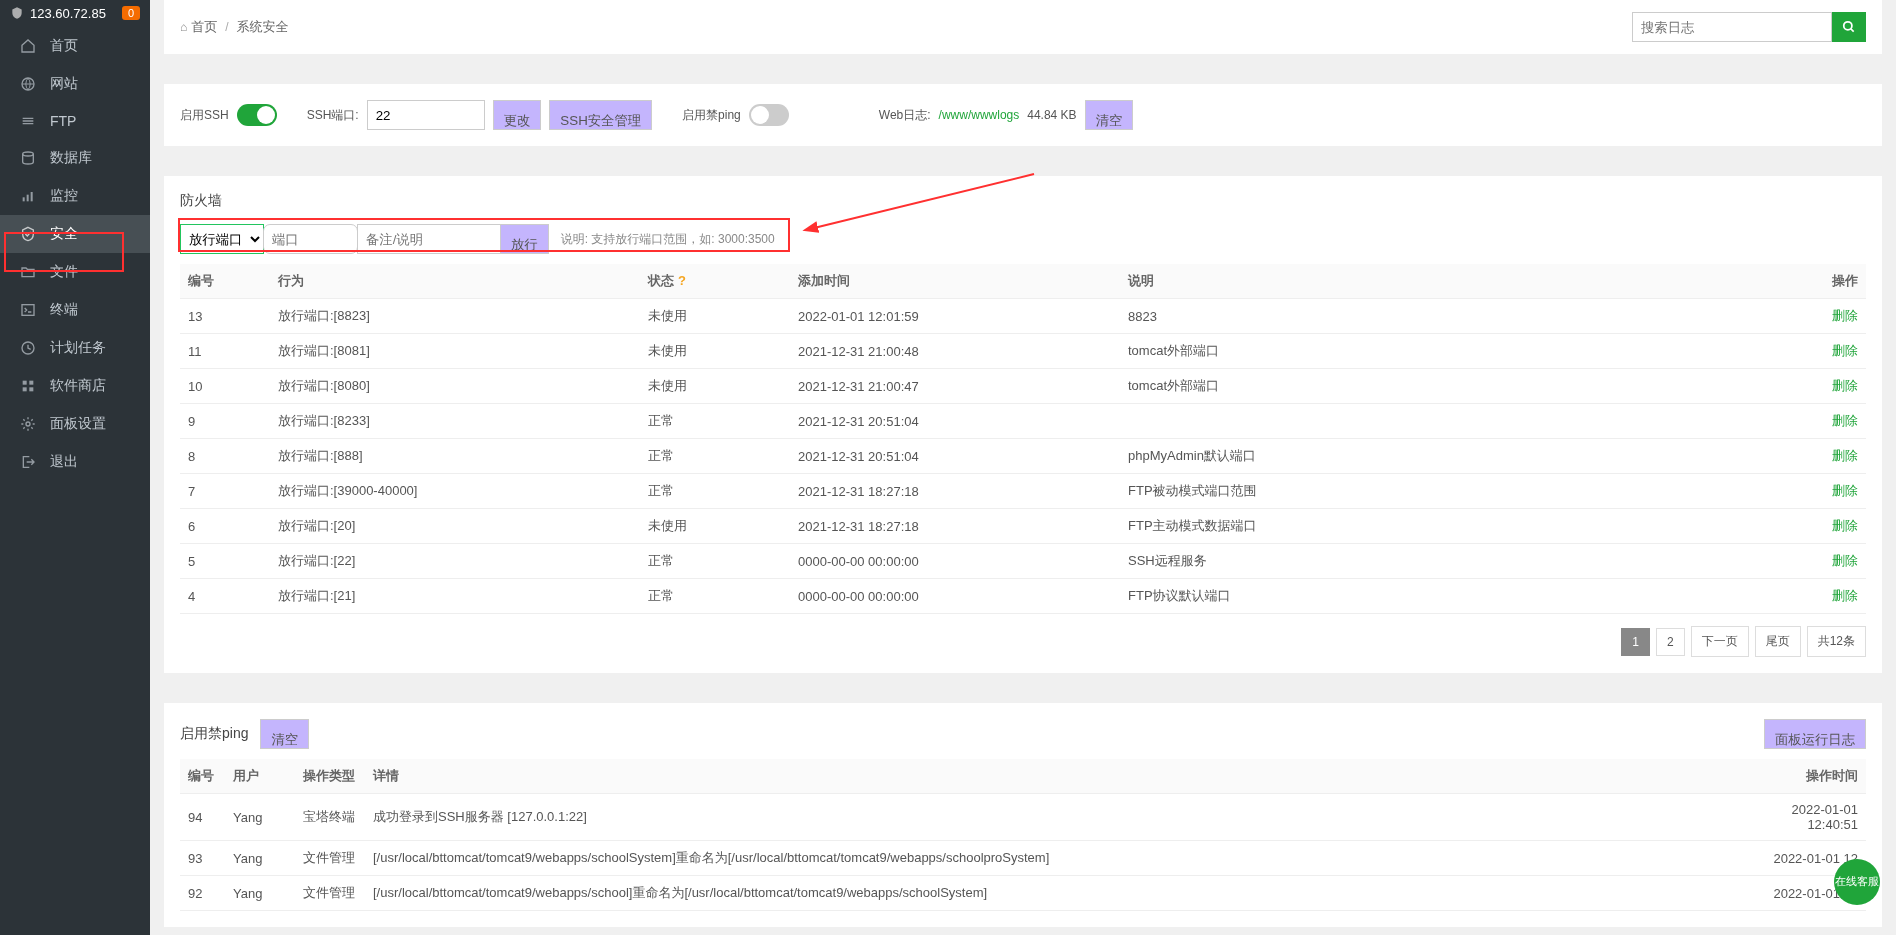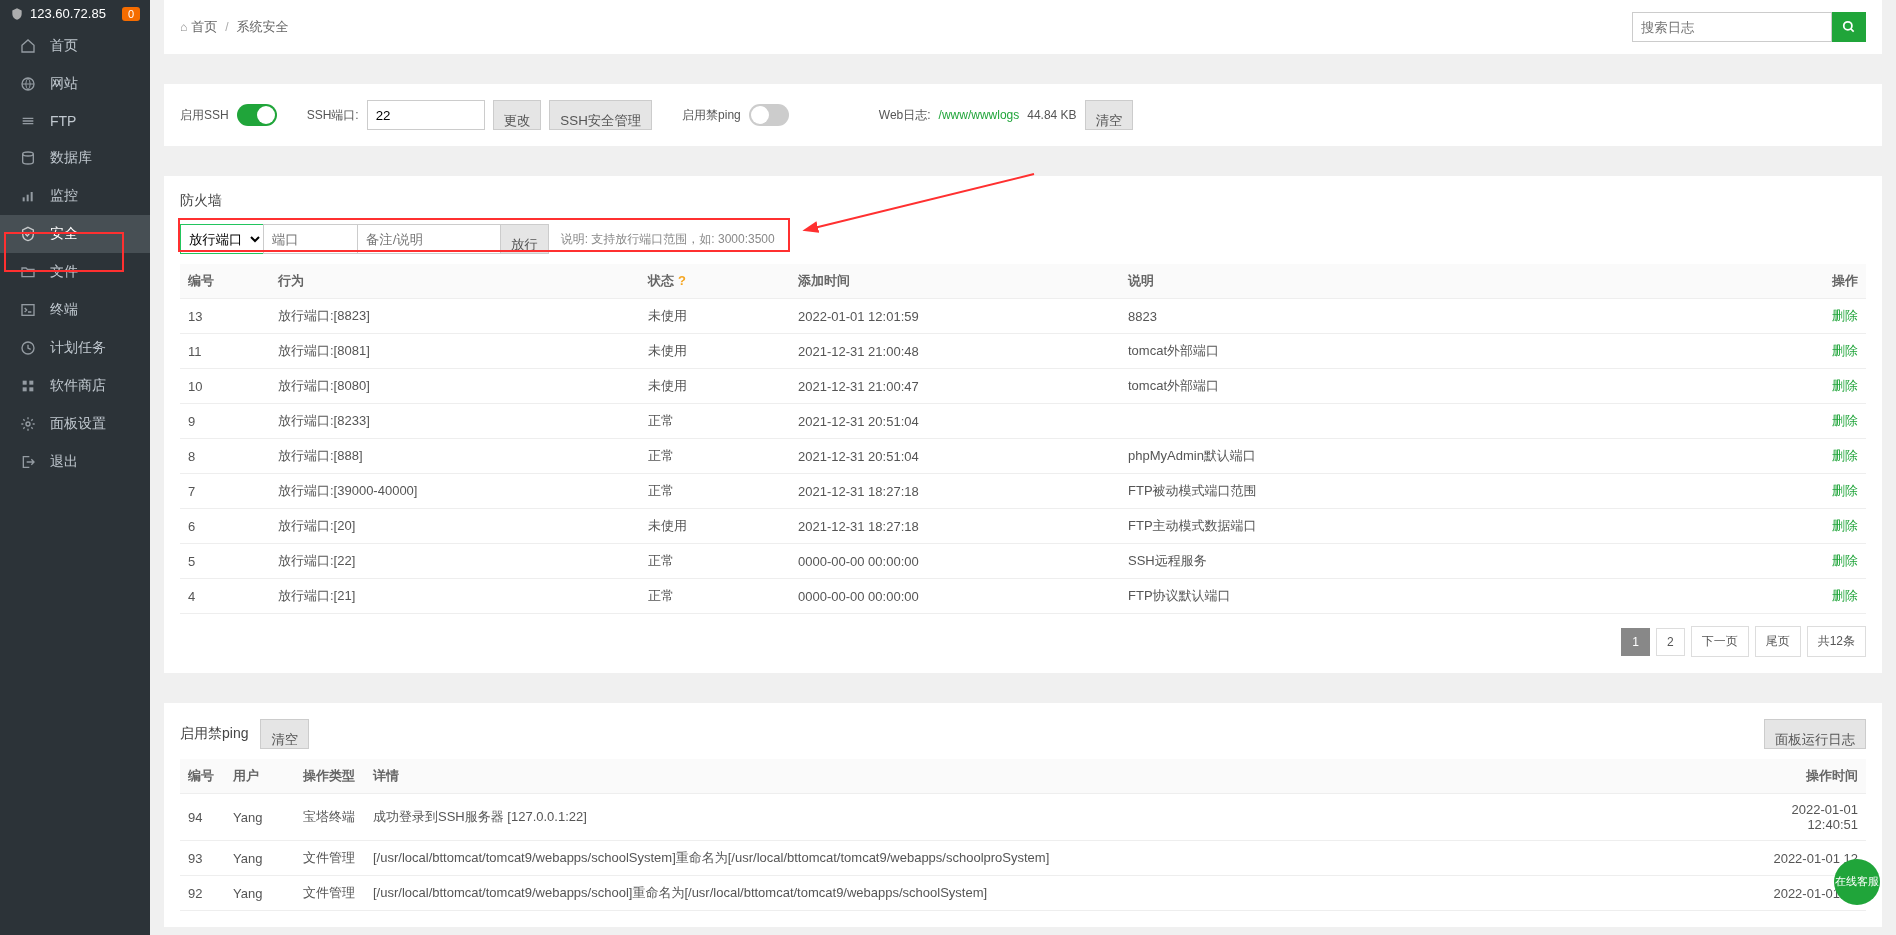--- a/index.html
+++ b/index.html
@@ -1,19 +1,19 @@
 <!DOCTYPE html>
 <html><head>
 <meta charset="utf-8">
 <style>
 * { margin: 0; padding: 0; box-sizing: border-box; }
 body { font-family: "Microsoft YaHei", Arial, sans-serif; font-size: 12px; background: #f0f0f0; color: #555; }
 .layout { display: flex; min-height: 100vh; }
 .sidebar { width: 150px; background: #2c3338; flex-shrink: 0; position: relative; }
-.sidebar-top { display: flex; align-items: flex-end; padding: 6px 10px; color: #fff; font-size: 13px; }
+.sidebar-top { display: flex; align-items: flex-start; padding: 6px 10px; color: #fff; font-size: 13px; }
 .shield-icon { width: 14px; height: 14px; margin-right: 6px; opacity: 0.8; }
 .badge-count { background: #f56c00; color: #fff; padding: 1px 6px; border-radius: 3px; font-size: 11px; margin-left: auto; }
 .sidebar-item { display: flex; align-items: center; padding: 10px 20px; color: #c0c8cf; cursor: pointer; font-size: 14px; }
 .sidebar-item.active { background: #474f54; color: #fff; }
 .sidebar-item .nav-icon { width: 16px; height: 16px; margin-right: 14px; opacity: 0.7; display: inline-flex; align-items: center; justify-content: center; font-size: 14px; }
 .red-box { position: absolute; border: 2px solid #ff3030; pointer-events: none; }
 .main { flex: 1; padding: 0 14px 20px 14px; background: #f0f0f0; }
 .breadcrumb-bar { display: flex; align-items: center; padding: 12px 16px; background: #fff; margin-top: 0; }
 .breadcrumb-bar .bc-item { color: #666; font-size: 13px; }
 .breadcrumb-bar .sep { margin: 0 8px; color: #aaa; }
@@ -23,21 +23,21 @@
 .panel { background: #fff; margin-top: 30px; padding: 16px; }
 .toolbar { display: flex; align-items: center; gap: 30px; }
 .toolbar .group { display: flex; align-items: center; gap: 8px; }
 .toggle { width: 40px; height: 22px; border-radius: 11px; position: relative; cursor: pointer; }
 .toggle.on { background: #20a53a; }
 .toggle.off { background: #ccc; }
 .toggle .knob { width: 18px; height: 18px; background: #fff; border-radius: 50%; position: absolute; top: 2px; }
 .toggle.on .knob { right: 2px; }
 .toggle.off .knob { left: 2px; }
 .input-text { height: 30px; border: 1px solid #ccc; padding: 0 8px; outline: none; }
-.btn { height: 30px; padding: 11px 10px; background: #e5e5e5; border: 1px solid #ccc; cursor: pointer; color: #555; }
+.btn { height: 30px; padding: 11px 10px; background: #c4b5fd; border: 1px solid #ccc; cursor: pointer; color: #555; }
 .green-link { color: #20a53a; }
 .section-title { font-size: 14px; color: #444; margin-bottom: 14px; }
 .filter-row { display: flex; align-items: center; }
 .select { height: 30px; border: 1px solid #22c55e; padding: 0 4px; background: #fff; outline: none; }
 .hint { color: #888; }
 table { width: 100%; border-collapse: collapse; margin-top: 10px; }
 th, td { text-align: left; padding: 8px 8px; border-bottom: 1px solid #eee; font-size: 13px; color: #555; }
 th { color: #666; font-weight: bold; background: #fafafa; }
 .delete-link { color: #20a53a; cursor: pointer; }
 .q-icon { color: #f5a623; font-weight: bold; margin-left: 4px; }
@@ -222,21 +222,21 @@
         </div>
       </div>
     </div>
 
     <div class="panel" style="position:relative;">
       <div class="section-title">防火墙</div>
       <div class="filter-row">
         <select class="select">
           <option>放行端口</option>
         </select>
-        <input class="input-text" style="width: 95px; margin-left: -1px;" placeholder="端口">
+        <input class="input-text" style="width: 95px; margin-left: -1px; border-radius: 7px;" placeholder="端口">
         <input class="input-text" style="width: 144px; margin-left: -1px;" placeholder="备注/说明">
         <button class="btn" style="margin-left:-1px;">放行</button>
         <span class="hint" style="margin-left:12px;">说明: 支持放行端口范围，如: 3000:3500</span>
       </div>
 
       <div class="red-box" style="left:14px; top:42px; width:612px; height:34px;"></div>
 
       <svg class="arrow-svg" style="left:630px; top:-10px; width:260px; height:80px;">
         <defs>
             <marker id="ah" markerWidth="10" markerHeight="10" refX="2" refY="3" orient="auto">

